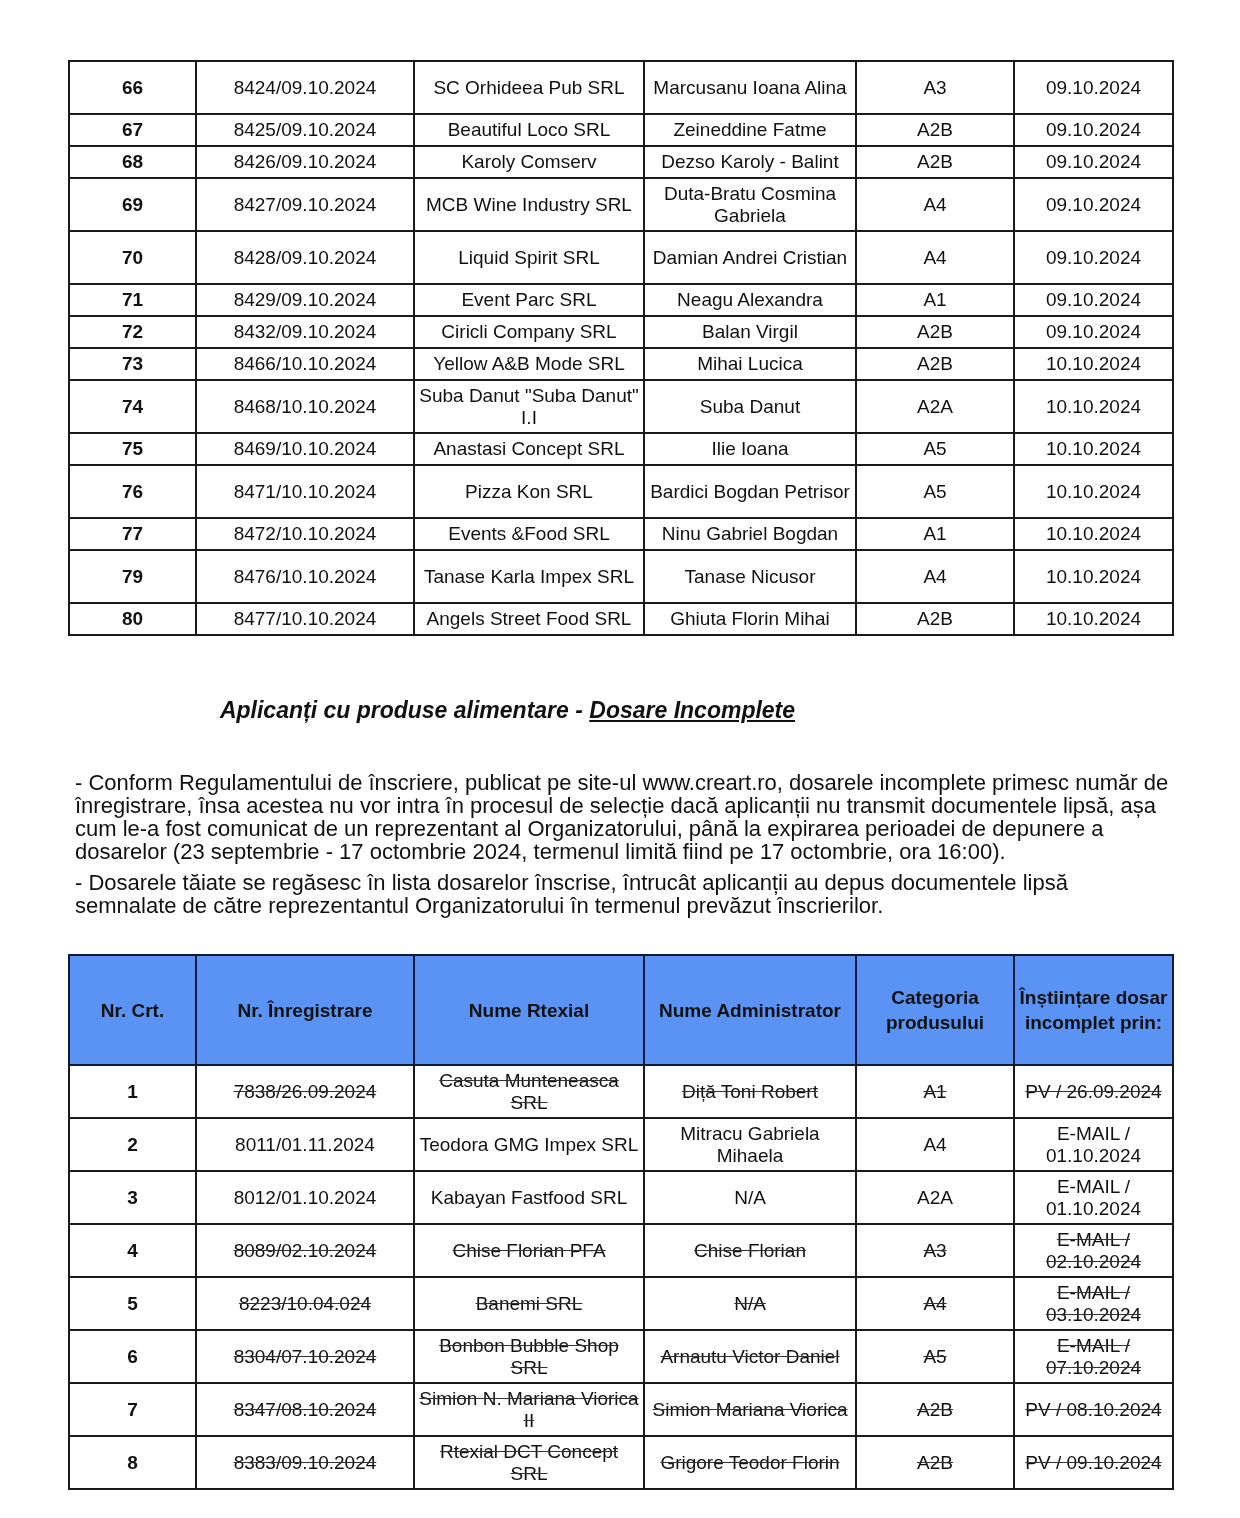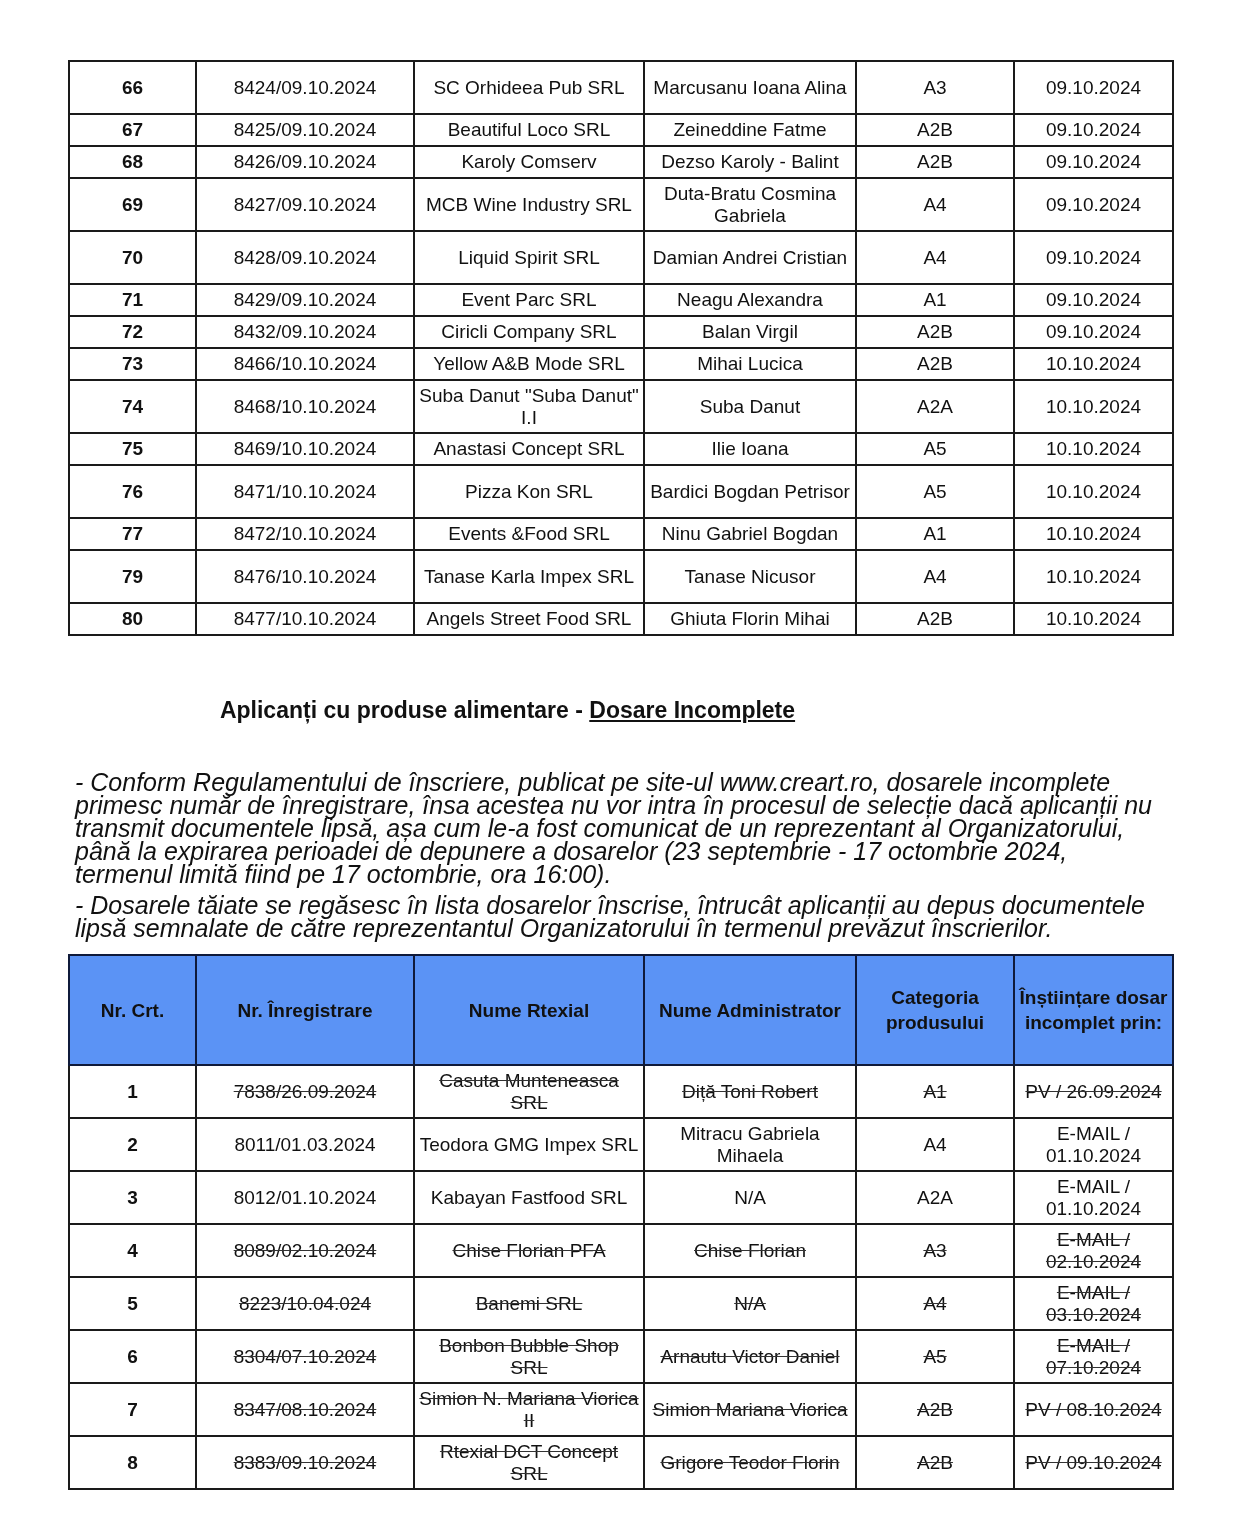--- a/index.html
+++ b/index.html
@@ -23,26 +23,26 @@
   #t2 { top: 954px; border-radius: 22px; }
   #t2 th {
     background: #5b93f5; font-weight: bold; font-size: 19px; height: 108px;
     line-height: 25px; color: #111;
     border-color: #0f1a3a;
   }
   #t2 td { height: 51px; }
   .struck { text-decoration: line-through; text-decoration-color: #333; }
   .section-title {
     position: absolute; top: 697px; left: 0; width: 1015px; text-align: center;
-    font-size: 23px; font-weight: bold;
+    font-size: 23px; font-weight: bold; font-style: italic;
   }
   .section-title .u { text-decoration: underline; }
   .notes {
     position: absolute; left: 75px; top: 771px; width: 1095px;
-    font-size: 25px; line-height: 23px; font-style: italic;
+    font-size: 22px; line-height: 23px;
   }
   .notes p { margin: 0 0 8px 0; }
 </style>
 </head>
 <body>
 
 <table class="grid" id="t1">
   <colgroup>
     <col style="width:127px">
       <col style="width:218px">
@@ -199,21 +199,21 @@
       <tr>
         <td class="nr">1</td>
         <td><span class="struck">7838/26.09.2024</span></td>
         <td><span class="struck">Casuta Munteneasca SRL</span></td>
         <td><span class="struck">Diță Toni Robert</span></td>
         <td><span class="struck">A1</span></td>
         <td><span class="struck">PV / 26.09.2024</span></td>
       </tr>
       <tr>
         <td class="nr">2</td>
-        <td><span>8011/01.03.2024</span></td>
+        <td><span>8011/01.11.2024</span></td>
         <td><span>Teodora GMG Impex SRL</span></td>
         <td><span>Mitracu Gabriela Mihaela</span></td>
         <td><span>A4</span></td>
         <td><span>E-MAIL / 01.10.2024</span></td>
       </tr>
       <tr>
         <td class="nr">3</td>
         <td><span>8012/01.10.2024</span></td>
         <td><span>Kabayan Fastfood SRL</span></td>
         <td><span>N/A</span></td>

